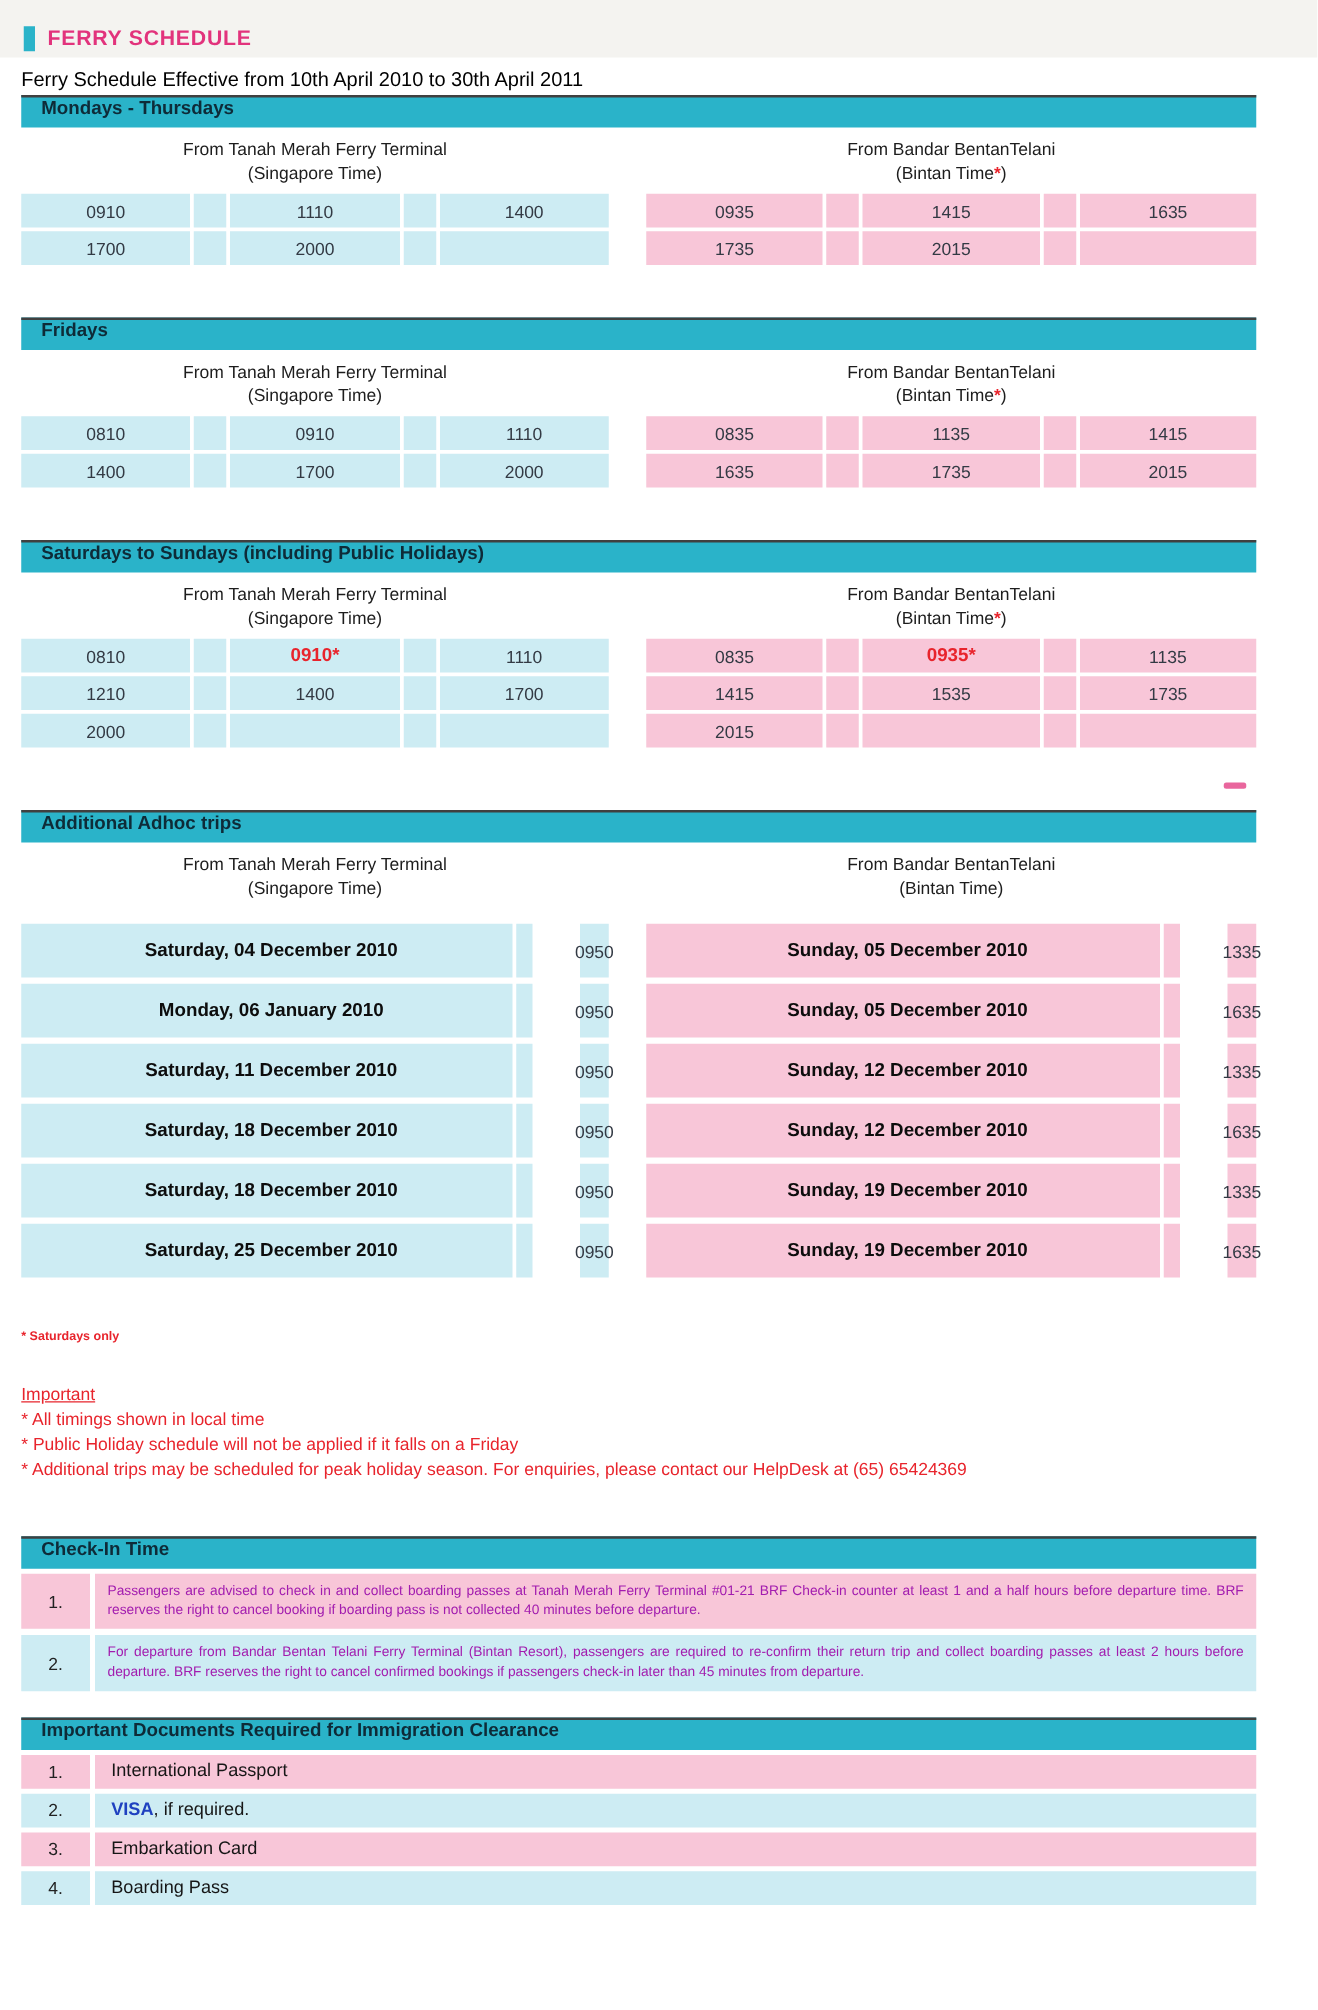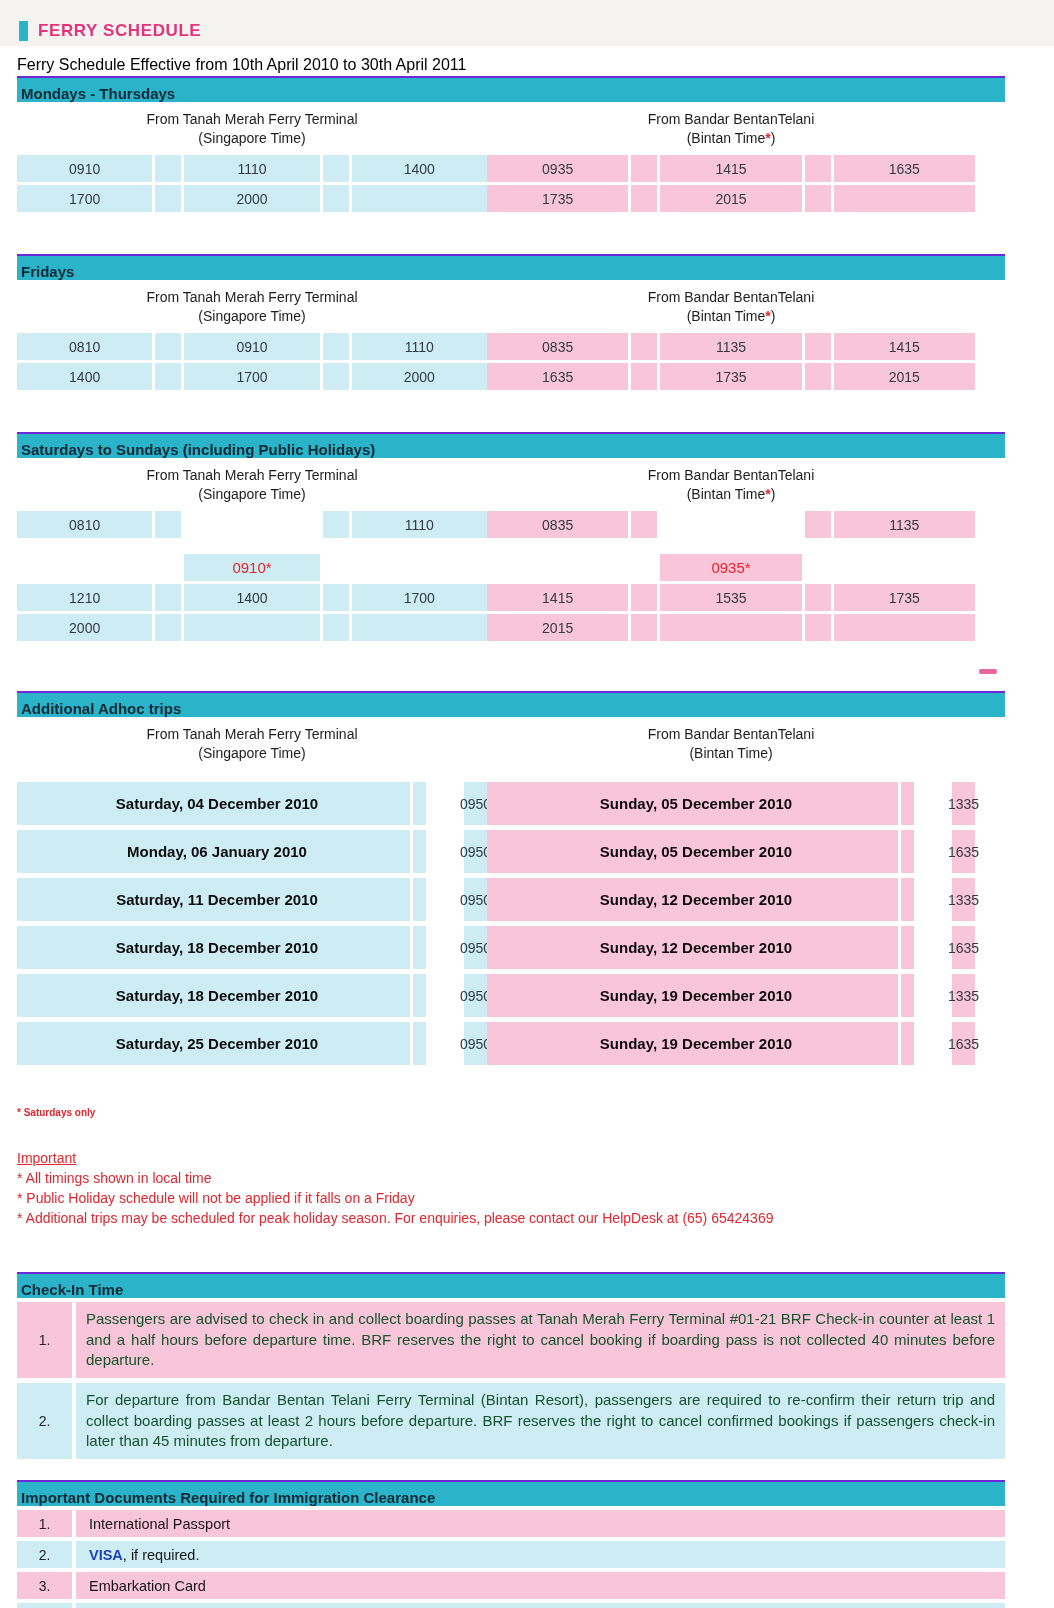--- a/index.html
+++ b/index.html
@@ -11,54 +11,54 @@
     --teal:#2ab3c9; --light-blue:#cdecf3; --pink:#f8c6d8;
     --title-pink:#e2337c; --red:#e8242c; --visa-blue:#1f41c0;
     --bar-ink:#0e2b38; --time-ink:#333a44; --band-bg:#f4f3f0;
   }
   .title-band { height:46px; background:var(--band-bg); display:flex; align-items:center; padding:16px 0 0 19px; }
   .title-square { width:9px; height:20px; background:var(--teal); margin-right:10px; flex:none; }
   .page-title { color:var(--title-pink); font-weight:bold; font-size:17px; letter-spacing:.6px; }
   .content { width:988px; margin-left:17px; position:relative; }
   .effective { font-size:16px; font-weight:normal; color:#000; margin:10px 0 2px 0; }
 
-  .teal-bar { height:26px; background:var(--teal); border-top:2px solid #6d28d9; display:flex; align-items:flex-end; padding-left:4px; }
+  .teal-bar { height:26px; background:var(--teal); border-top:2px solid #404040; display:flex; align-items:flex-start; padding-left:16px; }
   .bar-text { font-size:15px; font-weight:bold; color:var(--bar-ink); }
 
   .sched-section { margin-bottom:42px; }
-  .cols { display:flex; }
+  .cols { display:flex; gap:30px; }
   .col-left { width:470px; flex:none; }
   .col-right { width:488px; flex:none; }
   .col-header { text-align:center; padding:8px 0 7px 0; font-size:14px; line-height:19px; color:#1d1d1d; }
   .red-ast { color:var(--red); font-weight:bold; }
 
   .time-grid { display:grid; grid-template-columns:1fr 26px 1fr 26px 1fr; gap:3px;border-radius:28px; }
   .t-cell { height:27px; display:flex; align-items:center; justify-content:center; font-size:14px; color:var(--time-ink); }
   .blue .t-cell { background:var(--light-blue); }
   .pink .t-cell { background:var(--pink); }
-  .t-cell.hot { color:var(--red); font-weight:normal; font-size:15px;margin-top:43px; }
+  .t-cell.hot { color:var(--red); font-weight:bold; font-size:15px; }
 
   .artifact { width:18px; height:5px; background:var(--title-pink); opacity:.75; border-radius:2px;
               position:absolute; right:8px; margin-top:-22px; }
   .adhoc { margin-bottom:0; position:relative; margin-top:50px; }
   .adhoc-grid { display:grid; grid-template-columns:1fr 13px 58px; column-gap:3px; row-gap:5px; margin-top:12px; }
   .a-cell { height:43px; display:flex; align-items:center; }
   .a-date { font-weight:bold; font-size:15px; padding-left:7px; color:#0d0d0d; }
   .a-time { justify-content:center; font-size:14px; color:var(--time-ink);margin-left:35px; }
 
   .saturdays-only { color:var(--red); font-weight:bold; font-size:10px; margin-top:42px; }
   .important { margin-top:30px; }
   .important-title { color:var(--red); font-size:14px; text-decoration:underline; line-height:20px; }
   .note-line { color:var(--red); font-size:14px; line-height:20px; }
 
   .checkin { margin-top:44px; }
   .stack-rows { margin-top:4px; display:flex; flex-direction:column; gap:5px; }
   .num-row { display:flex; gap:4px; }
   .num-cell { width:55px; flex:none; display:flex; align-items:center; justify-content:center; font-size:14px; color:#222; }
-  .ci-text { flex:1; padding:7px 10px; font-size:15px; line-height:1.38; text-align:justify; color:#14532d; }
+  .ci-text { flex:1; padding:7px 10px; font-size:11px; line-height:1.38; text-align:justify; color:#a21caf; }
   .pink-row .num-cell, .pink-row .ci-text, .pink-row .doc-text { background:var(--pink); }
   .blue-row .num-cell, .blue-row .ci-text, .blue-row .doc-text { background:var(--light-blue); }
 
   .docs { margin-top:21px; }
   .doc-rows { margin-top:4px; display:flex; flex-direction:column; gap:4px; }
   .doc-text { flex:1; display:flex; align-items:center; padding-left:13px; font-size:14.5px; height:27px; color:#161616; }
   .doc-row .num-cell { height:27px; }
   .visa-link { color:var(--visa-blue); font-weight:bold; }
 </style>
 </head>

